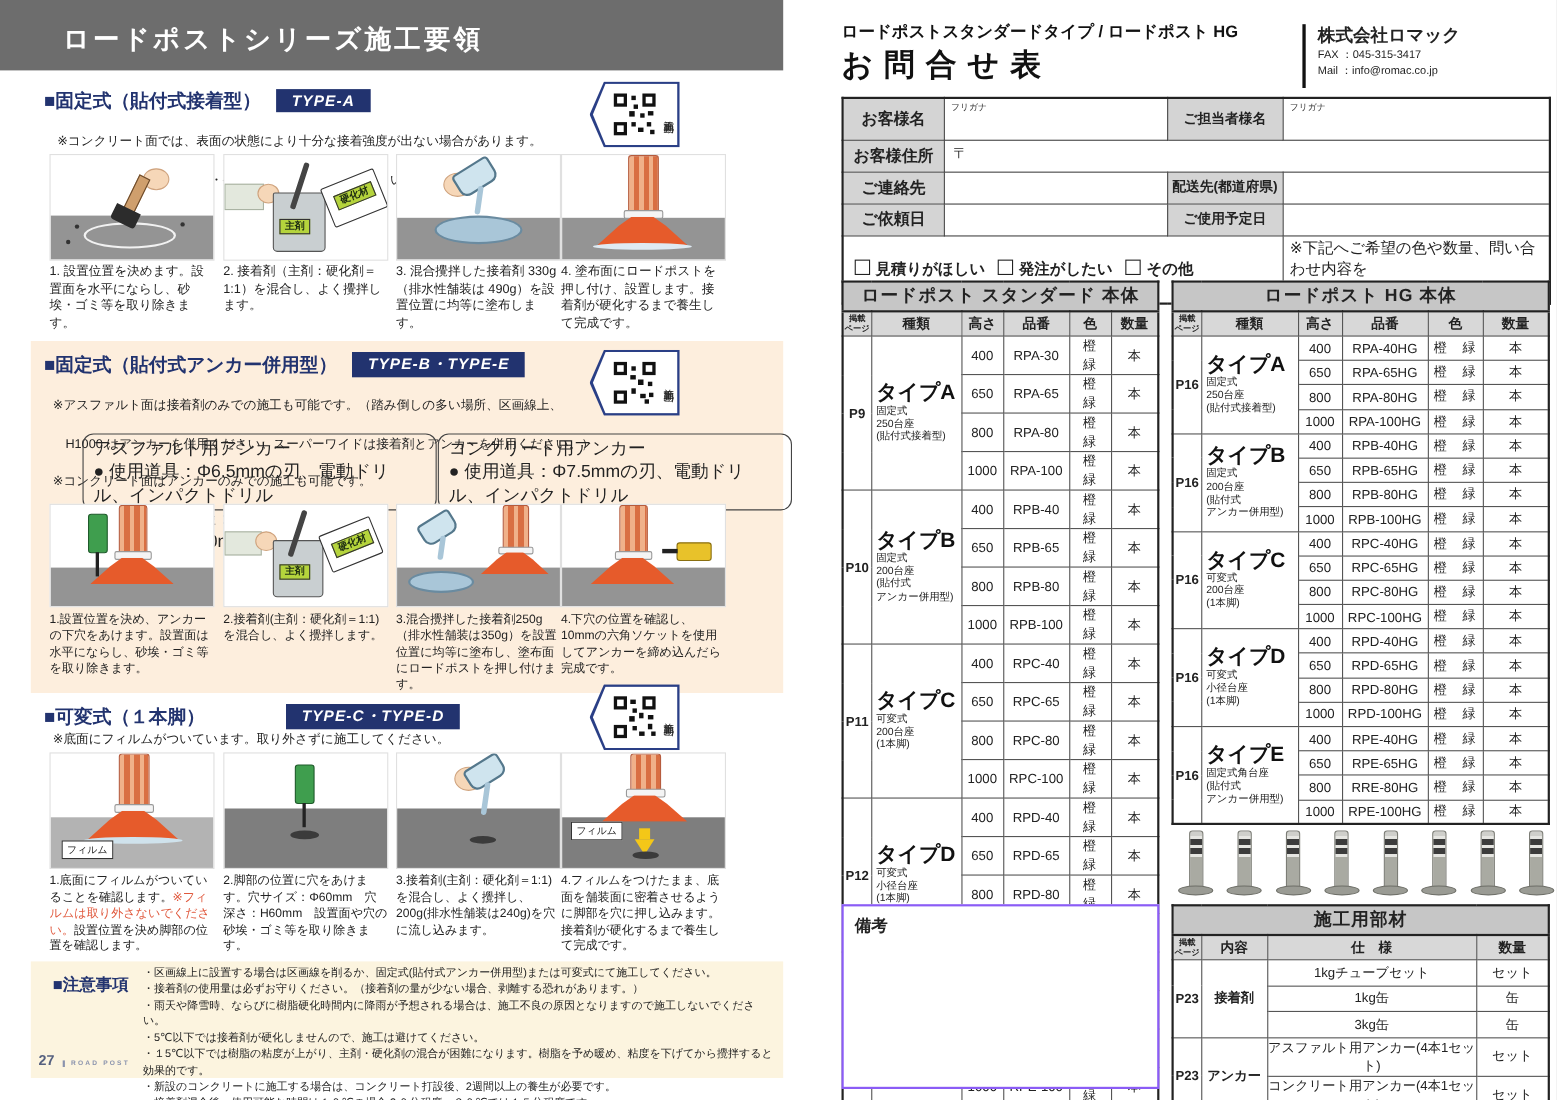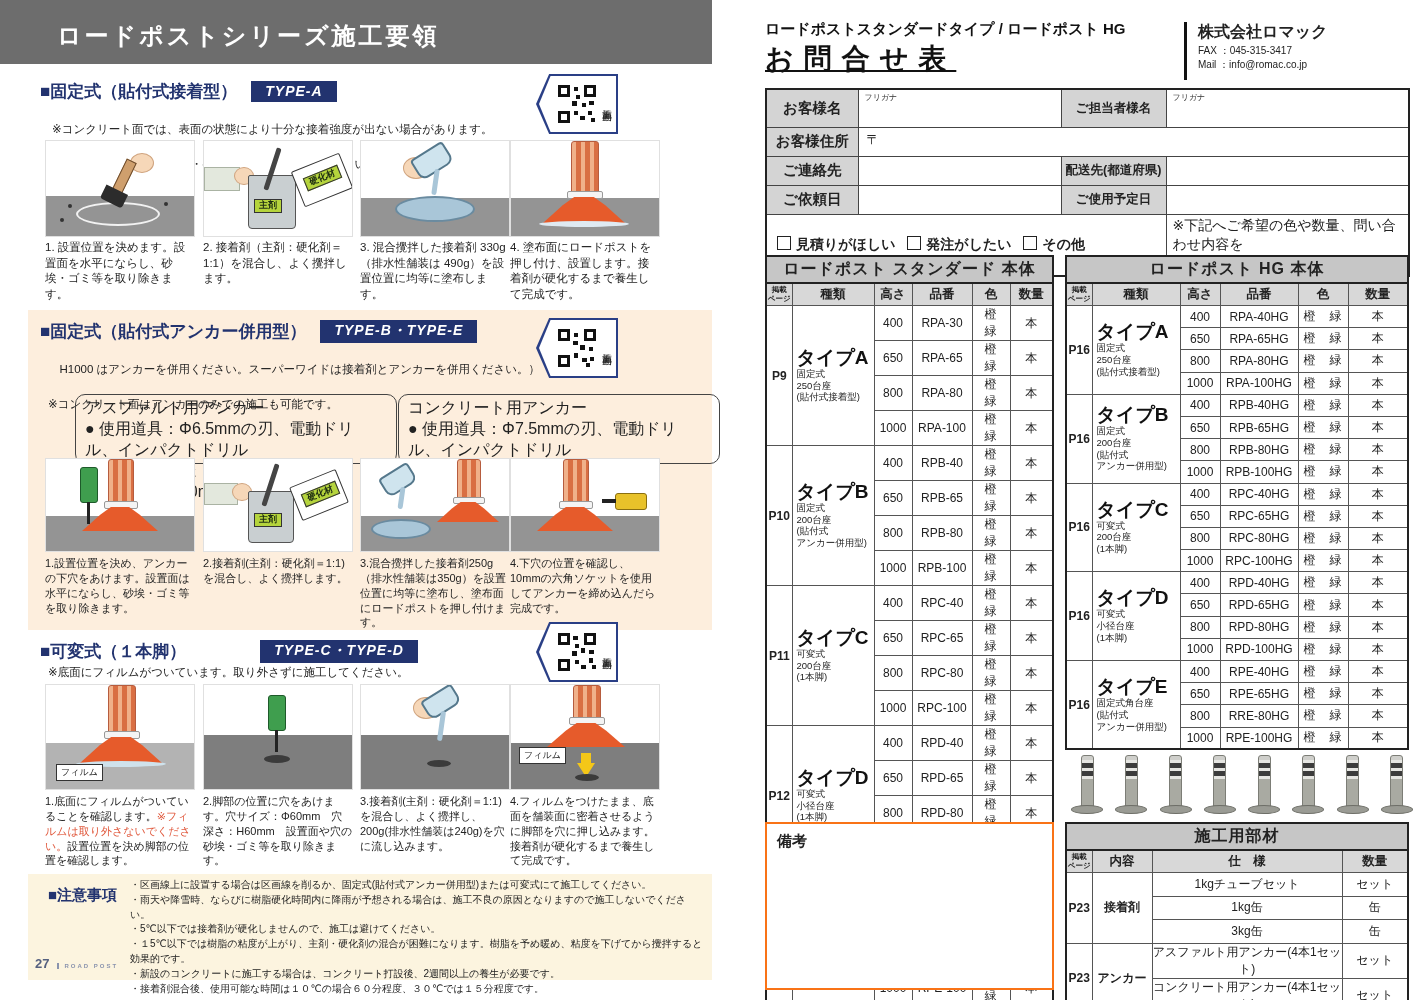--- a/index.html
+++ b/index.html
@@ -89,21 +89,21 @@
   .ptable .type-c{text-align:left;padding:2px 4px;vertical-align:middle;}
   .type-big{font-size:19px;font-weight:bold;color:#111;line-height:1.05;}
   .type-desc{font-size:9.5px;line-height:1.25;color:#222;}
   .h-c{font-size:13px;}
   .part-c{font-size:12px;}
   .color-c{font-size:11px;letter-spacing:1px;}
   .qty-c{text-align:right;padding-right:6px;font-size:10.5px;}
   .spec-c{text-align:left;padding-left:7px;font-size:11.5px;}
   .content-c{font-weight:bold;font-size:13px;}
 
-  .remarks{border:2px solid #f97316;background:#fff;}
+  .remarks{border:2px solid #8b5cf6;background:#fff;}
   .remarks .rl{font-size:15px;font-weight:bold;padding:8px 0 0 10px;}
 
   .bollards{display:flex;justify-content:space-between;align-items:flex-end;padding:0 6px;}
   .bollard{display:flex;flex-direction:column;align-items:center;}
   .bpost{width:11px;height:50px;border-radius:3px 3px 0 0;background:linear-gradient(180deg,#cfcfcb 0 8%,#e6e6e2 8% 14%,#3c3c3c 14% 24%,#e6e6e2 24% 30%,#3c3c3c 30% 40%,#e6e6e2 40% 46%,#a9aaa2 46% 100%);border:1px solid #7c7d76;}
   .bbase{width:30px;height:7px;background:#9a9b94;border:1px solid #6d6e67;border-radius:50%;margin-top:-2px;}
 </style>
 </head>
 <body>
 
@@ -184,20 +184,21 @@
   <div class="cap col2" style="top:240px;">2. 接着剤（主剤：硬化剤＝1:1）を混合し、よく攪拌します。</div>
   <div class="cap col3" style="top:240px;">3. 混合攪拌した接着剤 330g（排水性舗装は 490g）を設置位置に均等に塗布します。</div>
   <div class="cap col4" style="top:240px;">4. 塗布面にロードポストを押し付け、設置します。接着剤が硬化するまで養生して完成です。</div>
 
   <div class="abs peach-bg" style="top:310px;height:320px;"></div>
   <div class="abs sec-head" style="left:40px;top:320px;">
     <span>■固定式（貼付式アンカー併用型）</span>
     <span class="badge">TYPE-B・TYPE-E</span>
   </div>
   <div class="abs note" style="left:48px;top:344px;">
+    <div>※アスファルト面は接着剤のみでの施工も可能です。（踏み倒しの多い場所、区画線上、</div>
     <div>　H1000 はアンカーを併用ください。スーパーワイドは接着剤とアンカーを併用ください。）</div>
     <div>※コンクリート面はアンカーのみでの施工も可能です。</div>
   </div>
   <div class="abs qrhex" style="left:536px;top:318px;">
     <div class="outer">
         <div class="inner">
       <svg class="qrsvg" viewBox="0 0 42 42">
             <rect x="2" y="2" width="12" height="12" fill="#111"></rect>
             <rect x="5" y="5" width="6" height="6" fill="#fff"></rect>
             <rect x="28" y="2" width="12" height="12" fill="#111"></rect>
@@ -344,33 +345,34 @@
     <span>1.底面にフィルムがついていることを確認します。</span><span class="red">※フィルムは取り外さないでください。</span><span>設置位置を決め脚部の位置を確認します。</span>
   </div>
   <div class="cap col2" style="top:794px;font-size:11px;">2.脚部の位置に穴をあけます。穴サイズ：Φ60mm　穴深さ：H60mm　設置面や穴の砂埃・ゴミ等を取り除きます。</div>
   <div class="cap col3" style="top:794px;font-size:11px;">3.接着剤(主剤：硬化剤＝1:1)を混合し、よく攪拌し、200g(排水性舗装は240g)を穴に流し込みます。</div>
   <div class="cap col4" style="top:794px;font-size:11px;">4.フィルムをつけたまま、底面を舗装面に密着させるように脚部を穴に押し込みます。接着剤が硬化するまで養生して完成です。</div>
 
   <div class="abs cream-bg" style="top:874px;height:106px;"></div>
   <div class="abs" style="left:48px;top:886px;font-size:15px;font-weight:bold;color:#22336f;">■注意事項</div>
   <div class="abs notice-items" style="left:130px;top:878px;width:575px;">
     <div>・区画線上に設置する場合は区画線を削るか、固定式(貼付式アンカー併用型)または可変式にて施工してください。</div>
+    <div>・接着剤の使用量は必ずお守りください。（接着剤の量が少ない場合、剥離する恐れがあります。）</div>
     <div>・雨天や降雪時、ならびに樹脂硬化時間内に降雨が予想される場合は、施工不良の原因となりますので施工しないでください。</div>
     <div>・5℃以下では接着剤が硬化しませんので、施工は避けてください。</div>
     <div>・１5℃以下では樹脂の粘度が上がり、主剤・硬化剤の混合が困難になります。樹脂を予め暖め、粘度を下げてから攪拌すると効果的です。</div>
     <div>・新設のコンクリートに施工する場合は、コンクリート打設後、2週間以上の養生が必要です。</div>
     <div>・接着剤混合後、使用可能な時間は１０℃の場合６０分程度、３０℃では１５分程度です。</div>
   </div>
   <div class="abs footer" style="left:35px;top:956px;">
     <span>27</span>
     <span class="brand">ROAD POST</span>
   </div>
 
   <div class="abs r-subtitle" style="left:765px;top:20px;">ロードポストスタンダードタイプ / ロードポスト HG</div>
-  <div class="abs r-title" style="left:765px;top:40px;text-decoration:underline;">お問合せ表</div>
+  <div class="abs r-title" style="left:765px;top:40px;">お問合せ表</div>
   <div class="abs r-divider" style="left:1184px;top:22px;height:58px;"></div>
   <div class="abs r-company" style="left:1198px;top:22px;">株式会社ロマック</div>
   <div class="abs r-contact" style="left:1198px;top:44px;">
     <div>FAX ：045-315-3417</div>
     <div>Mail ：info@romac.co.jp</div>
   </div>
 
   <table class="ftable abs" style="left:765px;top:88px;">
     <colgroup>
         <col style="width:92px">

